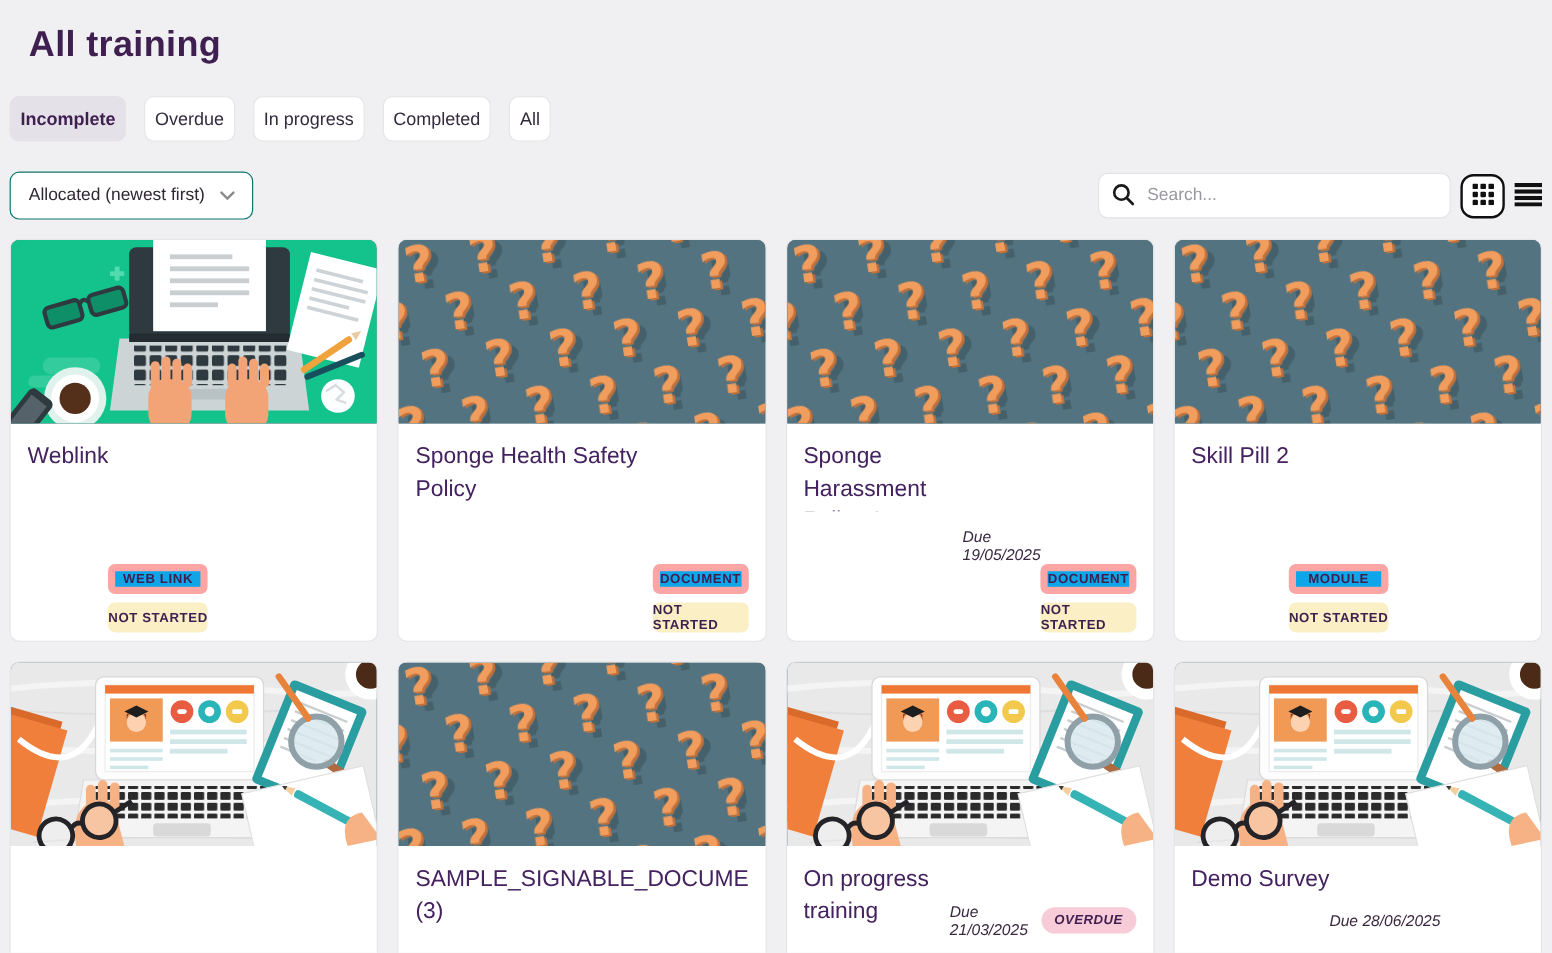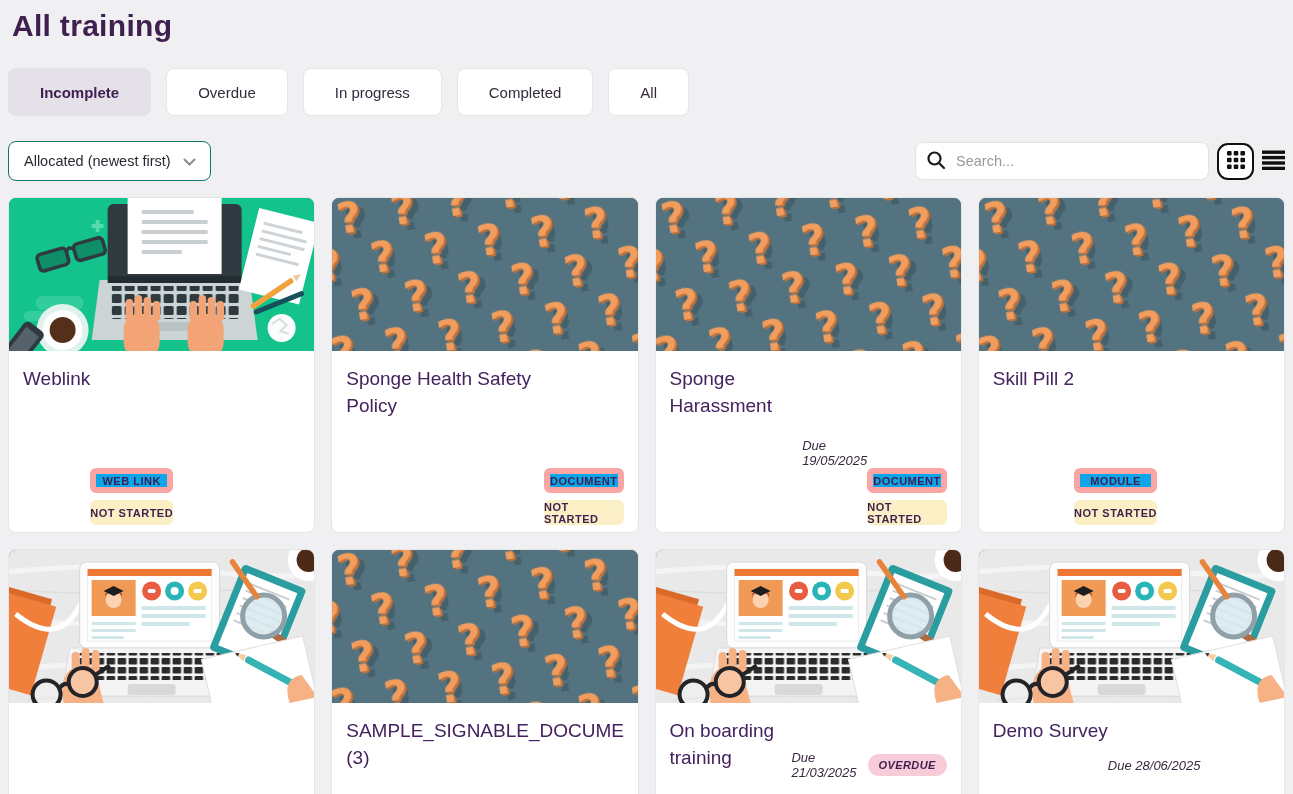--- a/index.html
+++ b/index.html
@@ -5,28 +5,28 @@
   * { box-sizing: border-box; }
   html,body { margin:0; padding:0; }
   body {
     width:1293px; height:794px; overflow:hidden;
     background:#f0eff1;
     font-family:"Liberation Sans", sans-serif;
     -webkit-font-smoothing:antialiased;
   }
   .page { padding:0 8px; }
   .page-title {
-    margin:4px; padding-top:2px;
+    margin:16px; padding-top:2px;
     font-size:30px; font-weight:600; color:#3e1f50; letter-spacing:.3px;
     line-height:40px;
   }
   
   .filters { display:flex; gap:15px; margin-top:22px; }
   .filter-btn {
-    height:48px; padding:0 31px; border-radius:8px;
+    height:38px; padding:0 8px; border-radius:8px;
     background:#fff; border:1px solid #e6e5e8;
     font-family:"Liberation Sans", sans-serif;
     font-size:15px; color:#332a3c; cursor:pointer; white-space:nowrap;
   }
   .filter-btn.selected {
     background:#e4e1e8; border-color:#e4e1e8; color:#3e1f50; font-weight:bold;
   }
   
   .toolbar { display:flex; justify-content:space-between; align-items:center; margin-top:25px; }
   .sort-select {
@@ -527,21 +527,21 @@
     <path d="M282 153 q-8 -24 12 -28 l16 22 Z" fill="#f6b285"></path>
     <g transform="rotate(-13 58 138)" stroke="#232328" stroke-width="4" fill="#ffffff" fill-opacity="0.25">
       <circle cx="38" cy="140" r="14"></circle>
               <circle cx="76" cy="136" r="14"></circle>
       <path d="M51 138 q6 -7 12 -2" fill="none"></path>
               <path d="M90 132 l16 -6" fill="none"></path>
     </g>
   </svg>
 </div>
       <div class="card-body">
-        <div class="card-title">On boarding training</div>
+        <div class="card-title">On progress training</div>
         <div class="due-row">
             <span class="due-date">Due 21/03/2025</span>
             <span class="overdue-pill">OVERDUE</span>
           </div>
         <div class="badges">
           
           
         </div>
       </div>
     </article>

